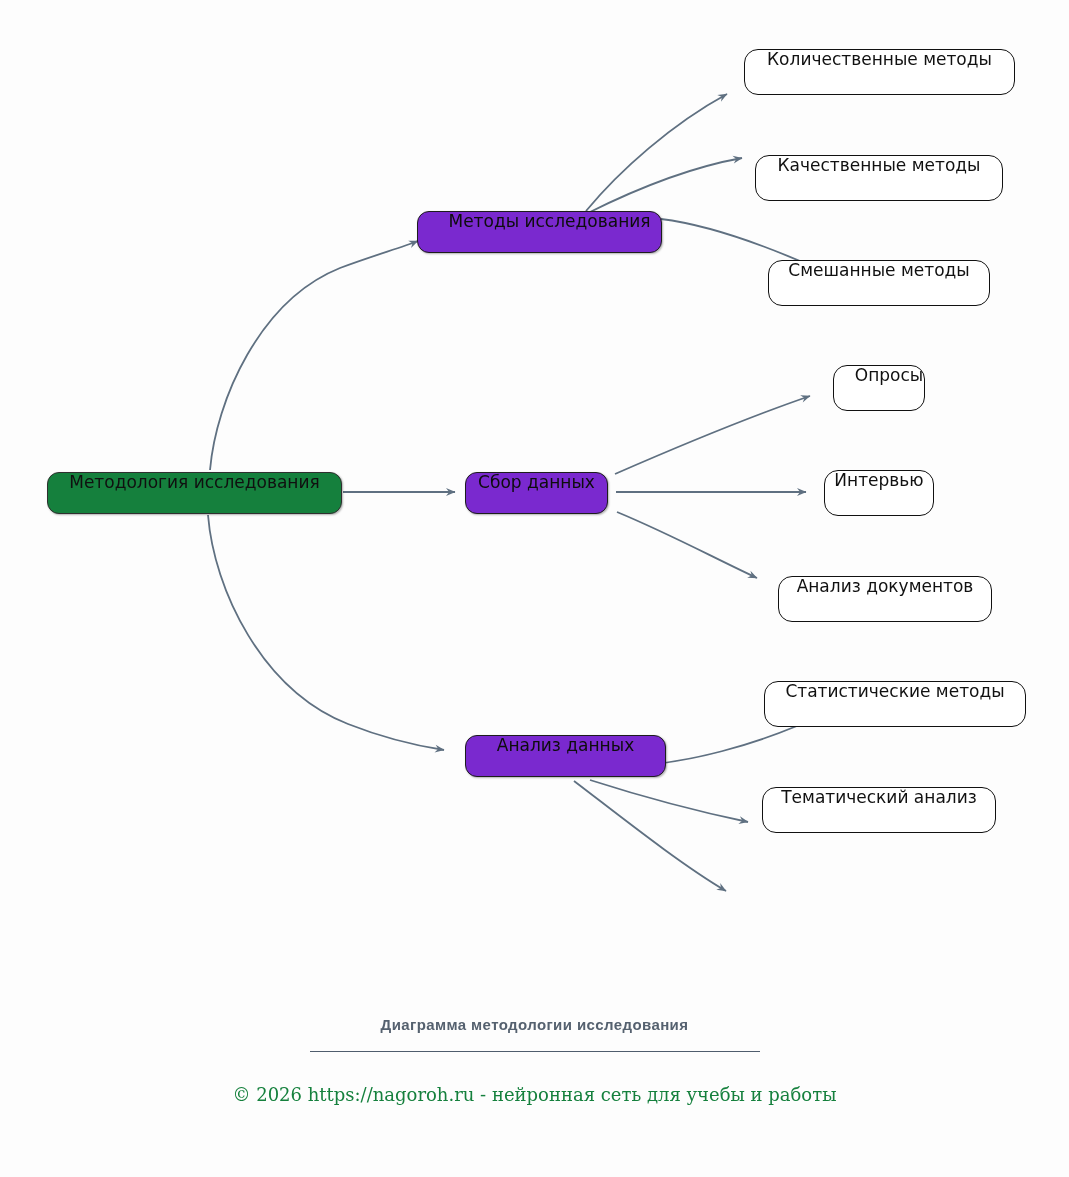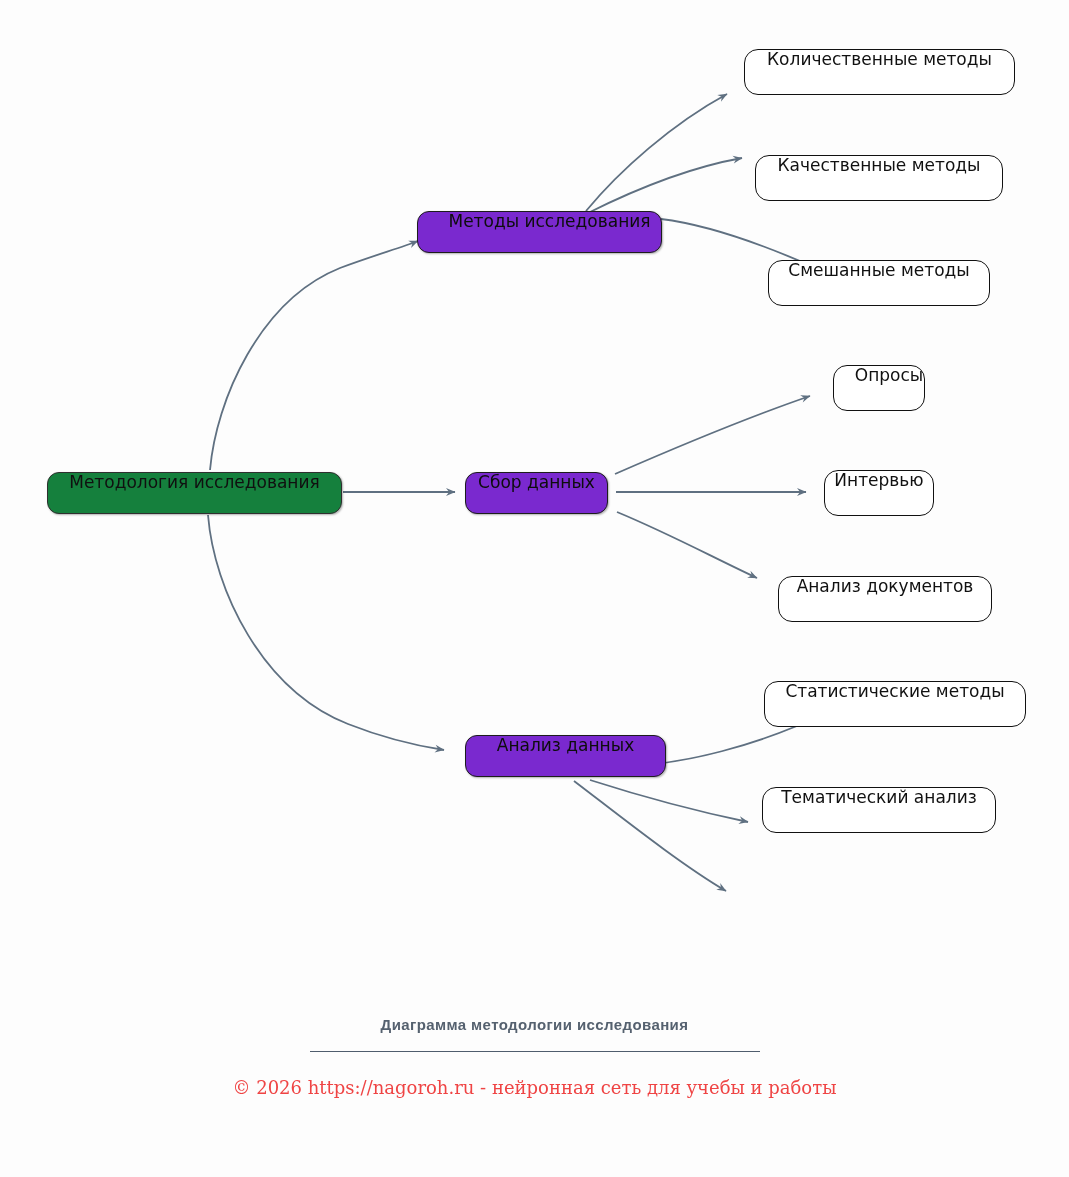--- a/index.html
+++ b/index.html
@@ -74,24 +74,24 @@
     color: #55616f;
     letter-spacing: 0.4px;
   }
   #caption-divider {
     width: 450px;
     height: 0;
     margin: 18px auto 0 auto;
     border-top: 1.5px solid #4f5d6d;
   }
   #footer-text {
-    margin-top: 25px;
+    margin-top: 32px;
     font-family: "DejaVu Serif", serif;
     font-size: 18px;
-    color: #ef4444;
+    color: #15803d;
   }
 </style>
 </head>
 <body>
 
 <div id="canvas">
 
   <svg id="edge-layer" viewBox="0 0 1069 1177" xmlns="http://www.w3.org/2000/svg">
     <defs>
       <marker id="arrowhead" markerWidth="11" markerHeight="9" refX="9.5" refY="4.5" orient="auto" markerUnits="userSpaceOnUse">

